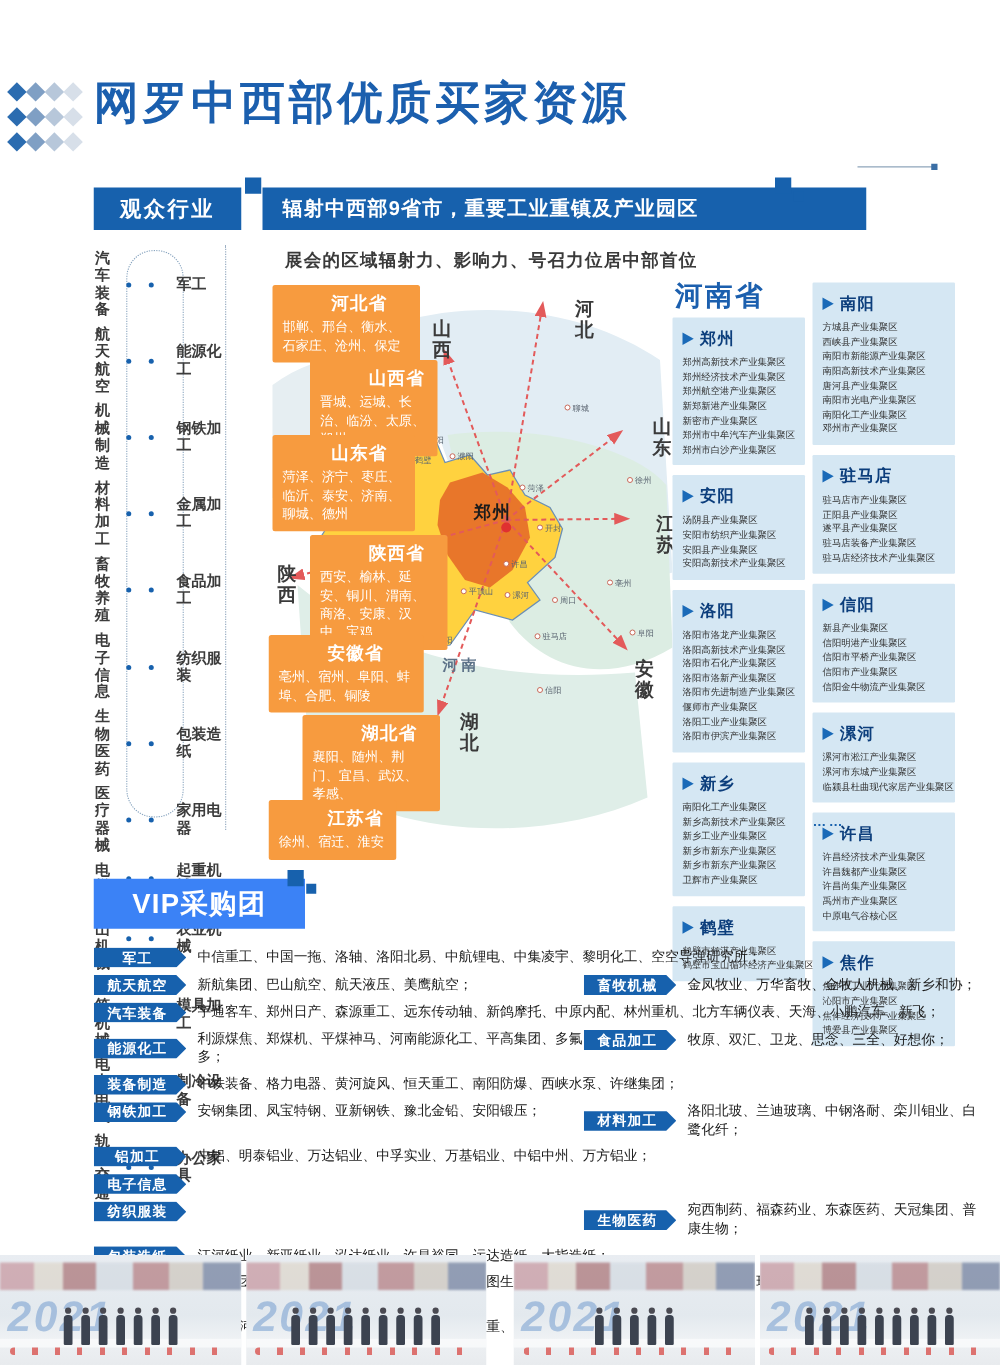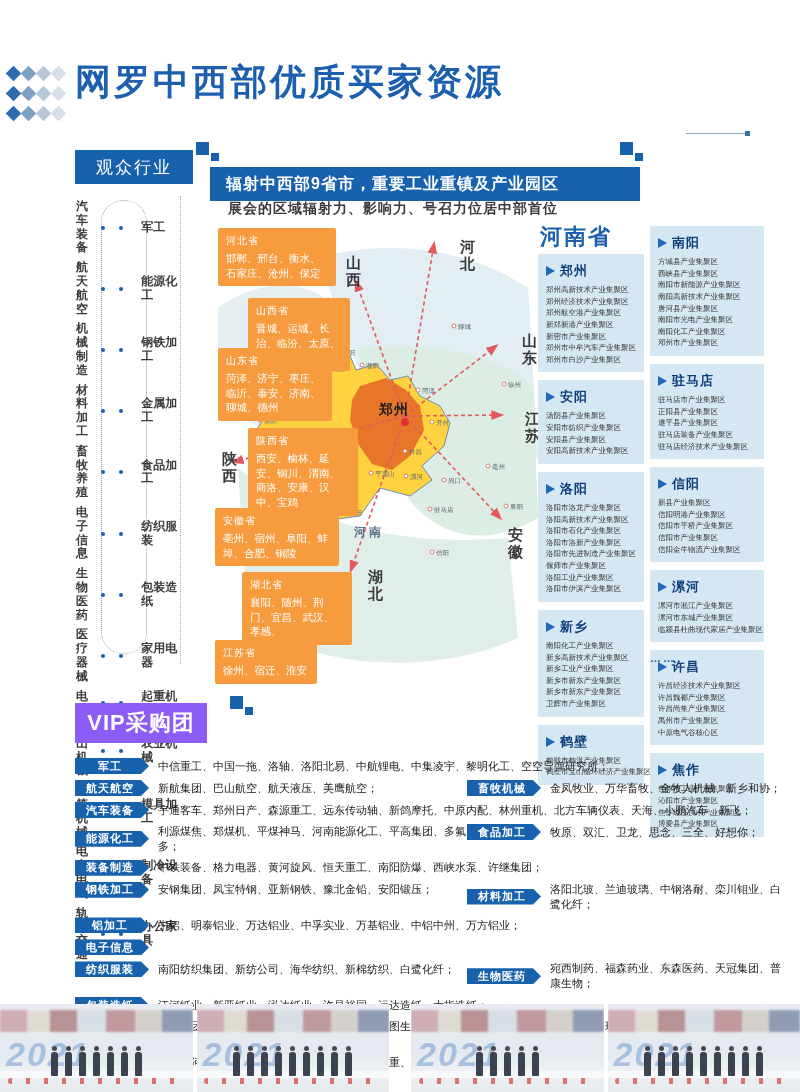--- a/index.html
+++ b/index.html
@@ -15,58 +15,58 @@
   .subtitle{position:absolute;left:300px;top:113px;width:455px;text-align:right;font-size:12px;color:#9aacc0;letter-spacing:.4px;}
   .sub-line{position:absolute;left:686px;top:133px;width:62px;height:1px;background:#8fa5bb;}
   .sub-line i{position:absolute;right:-2px;top:-2px;width:5px;height:5px;background:#3a6ea5;}
 
   .corner-squares{position:absolute;width:26px;height:26px;}
   .corner-squares b{position:absolute;left:0;top:0;width:13px;height:13px;background:#1761ad;}
   .corner-squares s{position:absolute;left:15px;top:11px;width:8px;height:8px;background:#1761ad;text-decoration:none;}
 
   
   .aud-btn{position:absolute;left:75px;top:150px;width:118px;height:34px;background:#1761ad;color:#fff;
-    font-size:17px;font-weight:normal;display:flex;align-items:center;justify-content:center;letter-spacing:2px;}
+    font-size:17px;font-weight:bold;display:flex;align-items:center;justify-content:center;letter-spacing:2px;}
   .aud-capsule{position:absolute;left:101px;top:200px;width:44px;height:452px;border:1px dotted #8aa6c0;border-radius:22px;}
   .aud-sep{position:absolute;left:180px;top:196px;height:468px;border-left:1px dotted #9db1c5;}
   .aud-list{position:absolute;left:62px;top:200px;width:120px;display:flex;flex-direction:column;gap:6px;}
   .aud-row{display:flex;align-items:center;}
   .aud-left,.aud-right{width:30px;font-size:12px;color:#3c3c3c;font-weight:bold;line-height:1.15;word-break:break-all;}
   .aud-left{margin-left:14px;}
   .aud-right{margin-left:16px;width:54px;}
   .aud-dots{width:30px;display:flex;justify-content:space-between;padding:0 2px;}
   .aud-dots i{width:4px;height:4px;border-radius:50%;background:#1761ad;display:block;}
   .aud-more{font-size:12px;color:#3c3c3c;font-weight:bold;margin-left:60px;margin-top:-4px;}
 
   
-  .region-bar{position:absolute;left:210px;top:167px;width:430px;height:34px;background:#1761ad;color:#fff;
+  .region-bar{position:absolute;left:210px;top:150px;width:483px;height:34px;background:#1761ad;color:#fff;
     font-size:16px;font-weight:bold;display:flex;align-items:center;padding-left:16px;box-sizing:border-box;letter-spacing:1px;}
   .tagline{position:absolute;left:228px;top:200px;font-size:14px;font-weight:bold;color:#3a3a3a;letter-spacing:1px;}
 
   
   .map-wrap{position:absolute;left:208px;top:218px;width:330px;height:478px;}
   .map-wrap svg{position:absolute;left:0;top:0;}
   .prov-box{position:absolute;background:#f79b3f;color:#fff;padding:6px 8px;border-radius:2px;box-sizing:border-box;z-index:3;}
-  .prov-box .pn{font-size:10px;font-weight:normal;margin-bottom:3px;letter-spacing:1px;}
+  .prov-box .pn{font-size:14px;font-weight:bold;margin-bottom:3px;letter-spacing:1px;margin-left:39px;}
   .prov-box .pc{font-size:10.5px;line-height:1.4;}
 
   
   .henan-title{position:absolute;left:540px;top:222px;font-size:22px;font-weight:bold;color:#1b5fae;letter-spacing:2px;}
   .hn-col{position:absolute;display:flex;flex-direction:column;gap:8px;}
   .hn-col1{left:538px;top:254px;width:106px;}
   .hn-col2{left:650px;top:226px;width:114px;}
   .city-card{background:#d5e7f3;padding:6px 6px 7px 8px;border-radius:1px;}
   .city-head{display:flex;align-items:center;gap:5px;margin:2px 0 4px 0;}
   .city-head .tri{width:0;height:0;border-left:9px solid #1a6ab8;border-top:5px solid transparent;border-bottom:5px solid transparent;display:block;}
   .city-head .cn{font-size:13px;font-weight:bold;color:#0c3e7c;letter-spacing:1px;}
   .park{font-size:7.5px;color:#333;line-height:1.55;white-space:nowrap;}
   .hn-more{position:absolute;left:650px;top:652px;font-size:11px;color:#1761ad;font-weight:bold;letter-spacing:2px;}
 
   
-  .vip-btn{position:absolute;left:75px;top:703px;width:132px;height:40px;background:#8b5cf6;color:#fff;
+  .vip-btn{position:absolute;left:75px;top:703px;width:169px;height:40px;background:#3b82f6;color:#fff;
     font-size:22px;font-weight:bold;display:flex;align-items:center;justify-content:center;letter-spacing:1px;}
   .vip-rows{position:absolute;left:75px;top:758px;width:715px;display:flex;flex-direction:column;gap:6px;}
   .vip-row{display:flex;align-items:flex-start;}
   .seg{display:flex;align-items:center;gap:9px;}
   .seg-fixed{width:392px;flex:none;}
   .pill{flex:none;width:74px;height:16px;background:#1761ad;color:#fff;font-size:11px;font-weight:bold;
     display:flex;align-items:center;justify-content:center;letter-spacing:1px;
     clip-path:polygon(0 0,calc(100% - 8px) 0,100% 50%,calc(100% - 8px) 100%,0 100%);padding-right:4px;box-sizing:border-box;}
   .companies{font-size:11px;color:#1a1a1a;line-height:1.35;}
 
@@ -322,21 +322,21 @@
       <g id="map-center">
           <circle cx="197" cy="204" r="4" fill="#e03030"></circle>
           <text x="171" y="196" class="mcenter">郑州</text>
         </g>
     </svg>
     <div id="prov-boxes">
         <div class="prov-box" style="left: 10px; top: 10px; width: 118px;">
           <div class="pn">河北省</div>
           <div class="pc">邯郸、邢台、衡水、石家庄、沧州、保定</div>
         </div>
-        <div class="prov-box" style="left: 40px; top: 80px; width: 102px;">
+        <div class="prov-box" style="left: 40px; top: 70px; width: 102px;">
           <div class="pn">山西省</div>
           <div class="pc">晋城、运城、长治、临汾、太原、朔州</div>
         </div>
         <div class="prov-box" style="left: 10px; top: 130px; width: 114px;">
           <div class="pn">山东省</div>
           <div class="pc">菏泽、济宁、枣庄、临沂、泰安、济南、聊城、德州</div>
         </div>
         <div class="prov-box" style="left: 40px; top: 210px; width: 110px;">
           <div class="pn">陕西省</div>
           <div class="pc">西安、榆林、延安、铜川、渭南、商洛、安康、汉中、宝鸡</div>
@@ -547,21 +547,20 @@
         </div>
       </div>
       <div class="vip-row">
         <div class="seg">
           <span class="pill">电子信息</span>
         </div>
       </div>
       <div class="vip-row">
         <div class="seg seg-fixed">
           <span class="pill">纺织服装</span>
-          <span class="companies">南阳纺织集团、新纺公司、海华纺织、新棉纺织、白鹭化纤；</span>
         </div>
         <div class="seg">
           <span class="pill">生物医药</span>
           <span class="companies">宛西制药、福森药业、东森医药、天冠集团、普康生物；</span>
         </div>
       </div>
       <div class="vip-row">
         <div class="seg">
           <span class="pill">包装造纸</span>
           <span class="companies">江河纸业、新亚纸业、泓达纸业、许昌裕同、运达造纸、大指造纸；</span>

